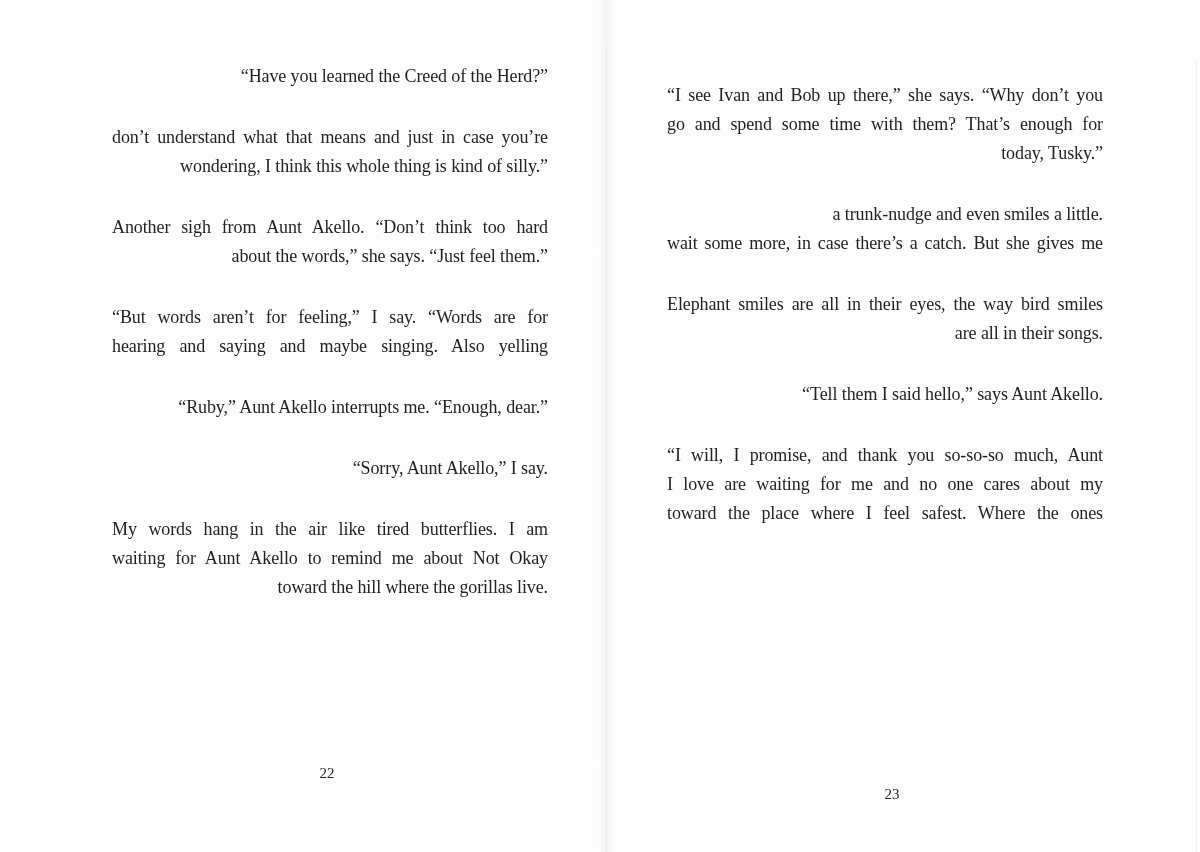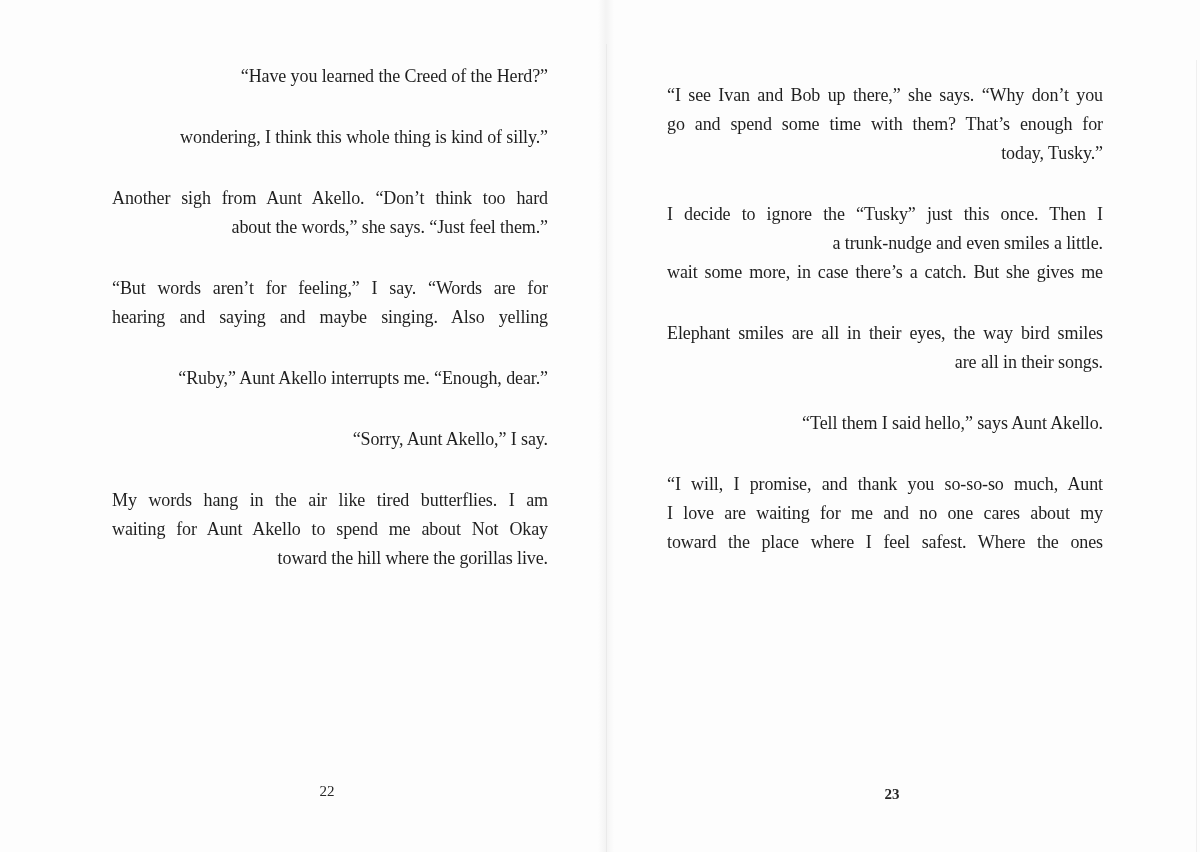--- a/index.html
+++ b/index.html
@@ -67,68 +67,68 @@
     text-align-last: justify;
   }
   .folio {
     position: absolute;
     width: 60px;
     text-align: center;
     font-size: 15px;
     line-height: 20px;
     color: #262626;
   }
-  .folio-left  { left: 297px; top: 781px; }
-  .folio-right { left: 862px; top: 784px; font-weight: bold; }
+  .folio-left  { left: 297px; top: 763px; }
+  .folio-right { left: 862px; top: 784px; }
 </style>
 </head>
 <body>
 
 <div class="spread">
 
   <div class="gutter-shadow"></div>
   <div class="gutter-line"></div>
   <div class="page-edge-right"></div>
 
   <section class="page page-left">
     <div class="para">
       <div class="ln">“Have you learned the Creed of the Herd?”</div>
     </div>
     <div class="para">
+      <div class="ln j">don’t understand what that means and just in case you’re</div>
       <div class="ln">wondering, I think this whole thing is kind of silly.”</div>
     </div>
     <div class="para">
       <div class="ln j">Another sigh from Aunt Akello. “Don’t think too hard</div>
       <div class="ln">about the words,” she says. “Just feel them.”</div>
     </div>
     <div class="para">
       <div class="ln j">“But words aren’t for feeling,” I say. “Words are for</div>
       <div class="ln j">hearing and saying and maybe singing. Also yelling</div>
     </div>
     <div class="para">
       <div class="ln">“Ruby,” Aunt Akello interrupts me. “Enough, dear.”</div>
     </div>
     <div class="para">
       <div class="ln">“Sorry, Aunt Akello,” I say.</div>
     </div>
     <div class="para">
       <div class="ln j">My words hang in the air like tired butterflies. I am</div>
-      <div class="ln j">waiting for Aunt Akello to spend me about Not Okay</div>
+      <div class="ln j">waiting for Aunt Akello to remind me about Not Okay</div>
       <div class="ln">toward the hill where the gorillas live.</div>
     </div>
   </section>
 
   <section class="page page-right">
     <div class="para">
       <div class="ln j">“I see Ivan and Bob up there,” she says. “Why don’t you</div>
       <div class="ln j">go and spend some time with them? That’s enough for</div>
       <div class="ln">today, Tusky.”</div>
     </div>
     <div class="para">
-      <div class="ln j">I decide to ignore the “Tusky” just this once. Then I</div>
       <div class="ln">a trunk-nudge and even smiles a little.</div>
       <div class="ln j">wait some more, in case there’s a catch. But she gives me</div>
     </div>
     <div class="para">
       <div class="ln j">Elephant smiles are all in their eyes, the way bird smiles</div>
       <div class="ln">are all in their songs.</div>
     </div>
     <div class="para">
       <div class="ln">“Tell them I said hello,” says Aunt Akello.</div>
     </div>

